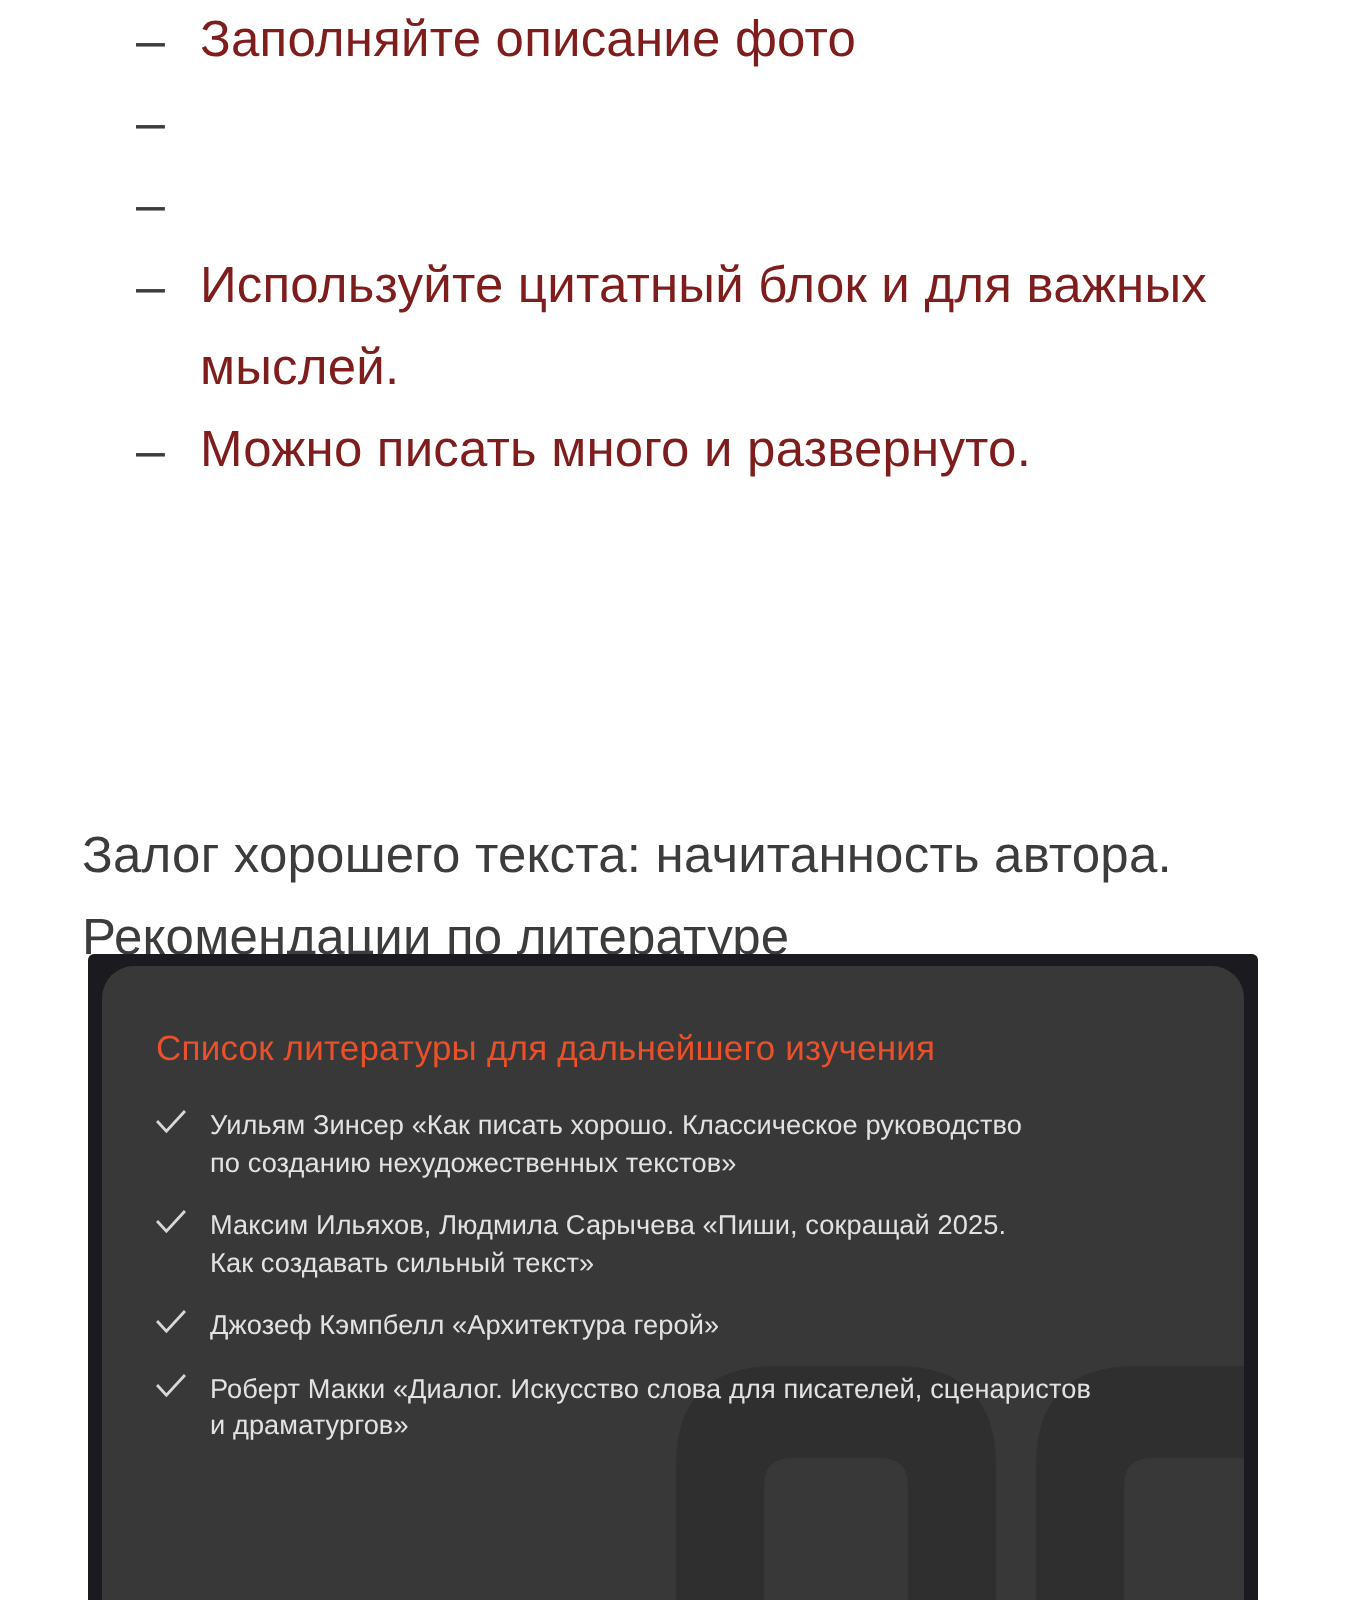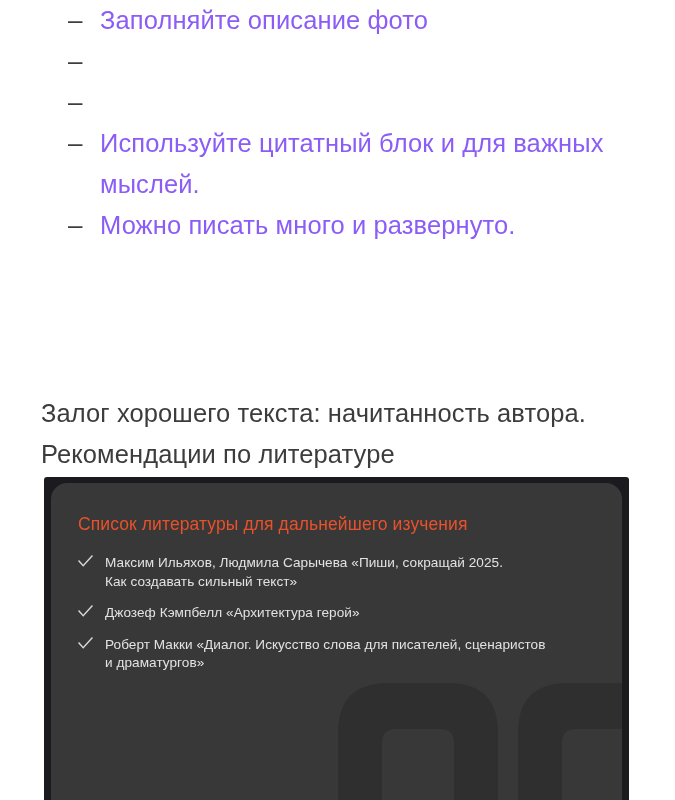--- a/index.html
+++ b/index.html
@@ -43,32 +43,32 @@
   .tip-dash {
     flex: 0 0 auto;
     width: 32px;
     color: #3d3d3d;
     font-size: 26px;
     line-height: 41px;
     font-weight: 400;
   }
   .tip-text {
     flex: 1 1 auto;
-    color: #8b5cf6;
+    color: #7f1d1d;
     font-size: 25.5px;
     line-height: 41px;
     letter-spacing: 0.1px;
     font-weight: 400;
   }
 
   
   .lead-paragraph {
     position: absolute;
     left: 41px;
-    top: 367px;
+    top: 382px;
     width: 560px;
     color: #3c3c3c;
     font-size: 25.5px;
     line-height: 41px;
     letter-spacing: 0.1px;
   }
 
   
   .card-outer {
     position: absolute;
@@ -185,20 +185,29 @@
       <div class="card-content">
         <h3 class="card-title">Список литературы для дальнейшего изучения</h3>
 
         <ul class="book-list">
           <li class="book-row">
             <span class="check-icon">
               <svg width="15" height="13" viewBox="0 0 15 13">
                   <path d="M1 6 L5.2 10.6 L14 1" fill="none" stroke="#d8d8d8" stroke-width="1.4" stroke-linecap="square"></path>
                 </svg>
             </span>
+            <span class="book-text">Уильям Зинсер «Как писать хорошо. Классическое руководство
+по созданию нехудожественных текстов»</span>
+          </li>
+          <li class="book-row">
+            <span class="check-icon">
+              <svg width="15" height="13" viewBox="0 0 15 13">
+                  <path d="M1 6 L5.2 10.6 L14 1" fill="none" stroke="#d8d8d8" stroke-width="1.4" stroke-linecap="square"></path>
+                </svg>
+            </span>
             <span class="book-text">Максим Ильяхов, Людмила Сарычева «Пиши, сокращай 2025.
 Как создавать сильный текст»</span>
           </li>
           <li class="book-row">
             <span class="check-icon">
               <svg width="15" height="13" viewBox="0 0 15 13">
                   <path d="M1 6 L5.2 10.6 L14 1" fill="none" stroke="#d8d8d8" stroke-width="1.4" stroke-linecap="square"></path>
                 </svg>
             </span>
             <span class="book-text">Джозеф Кэмпбелл «Архитектура герой»</span>

